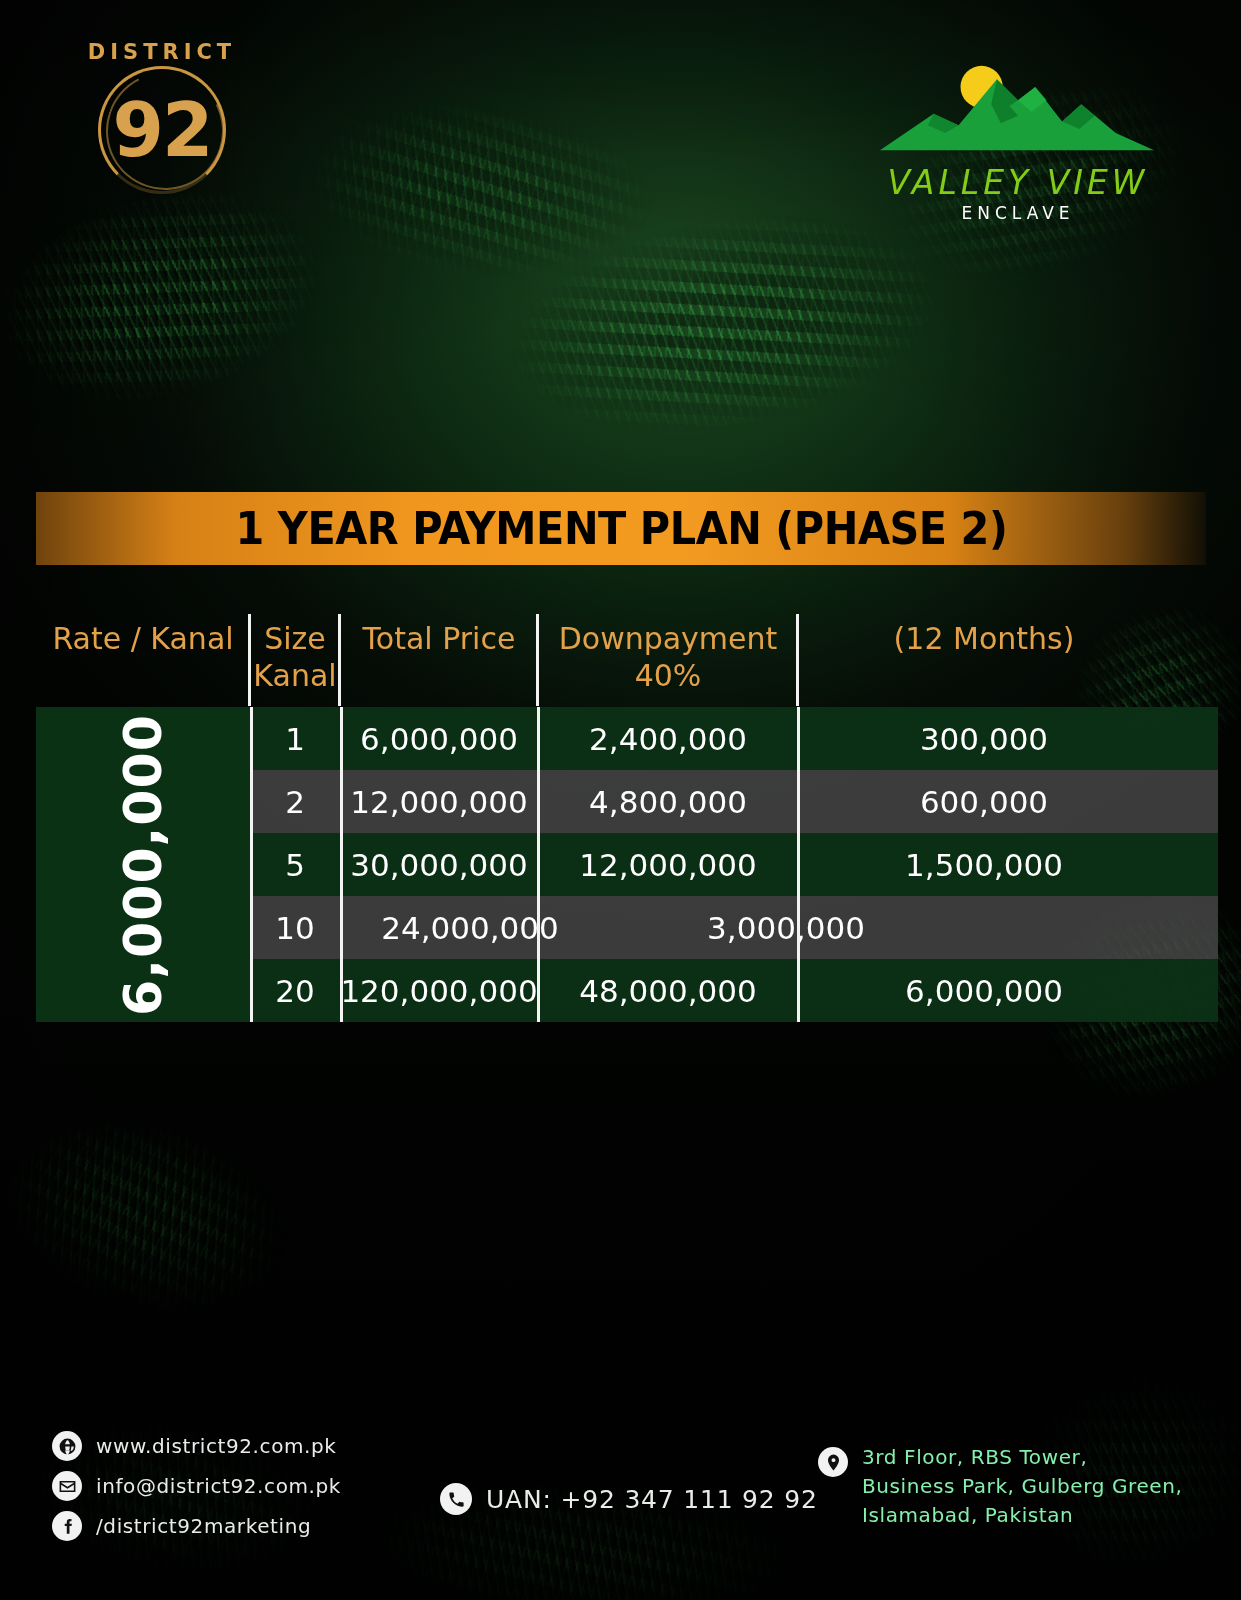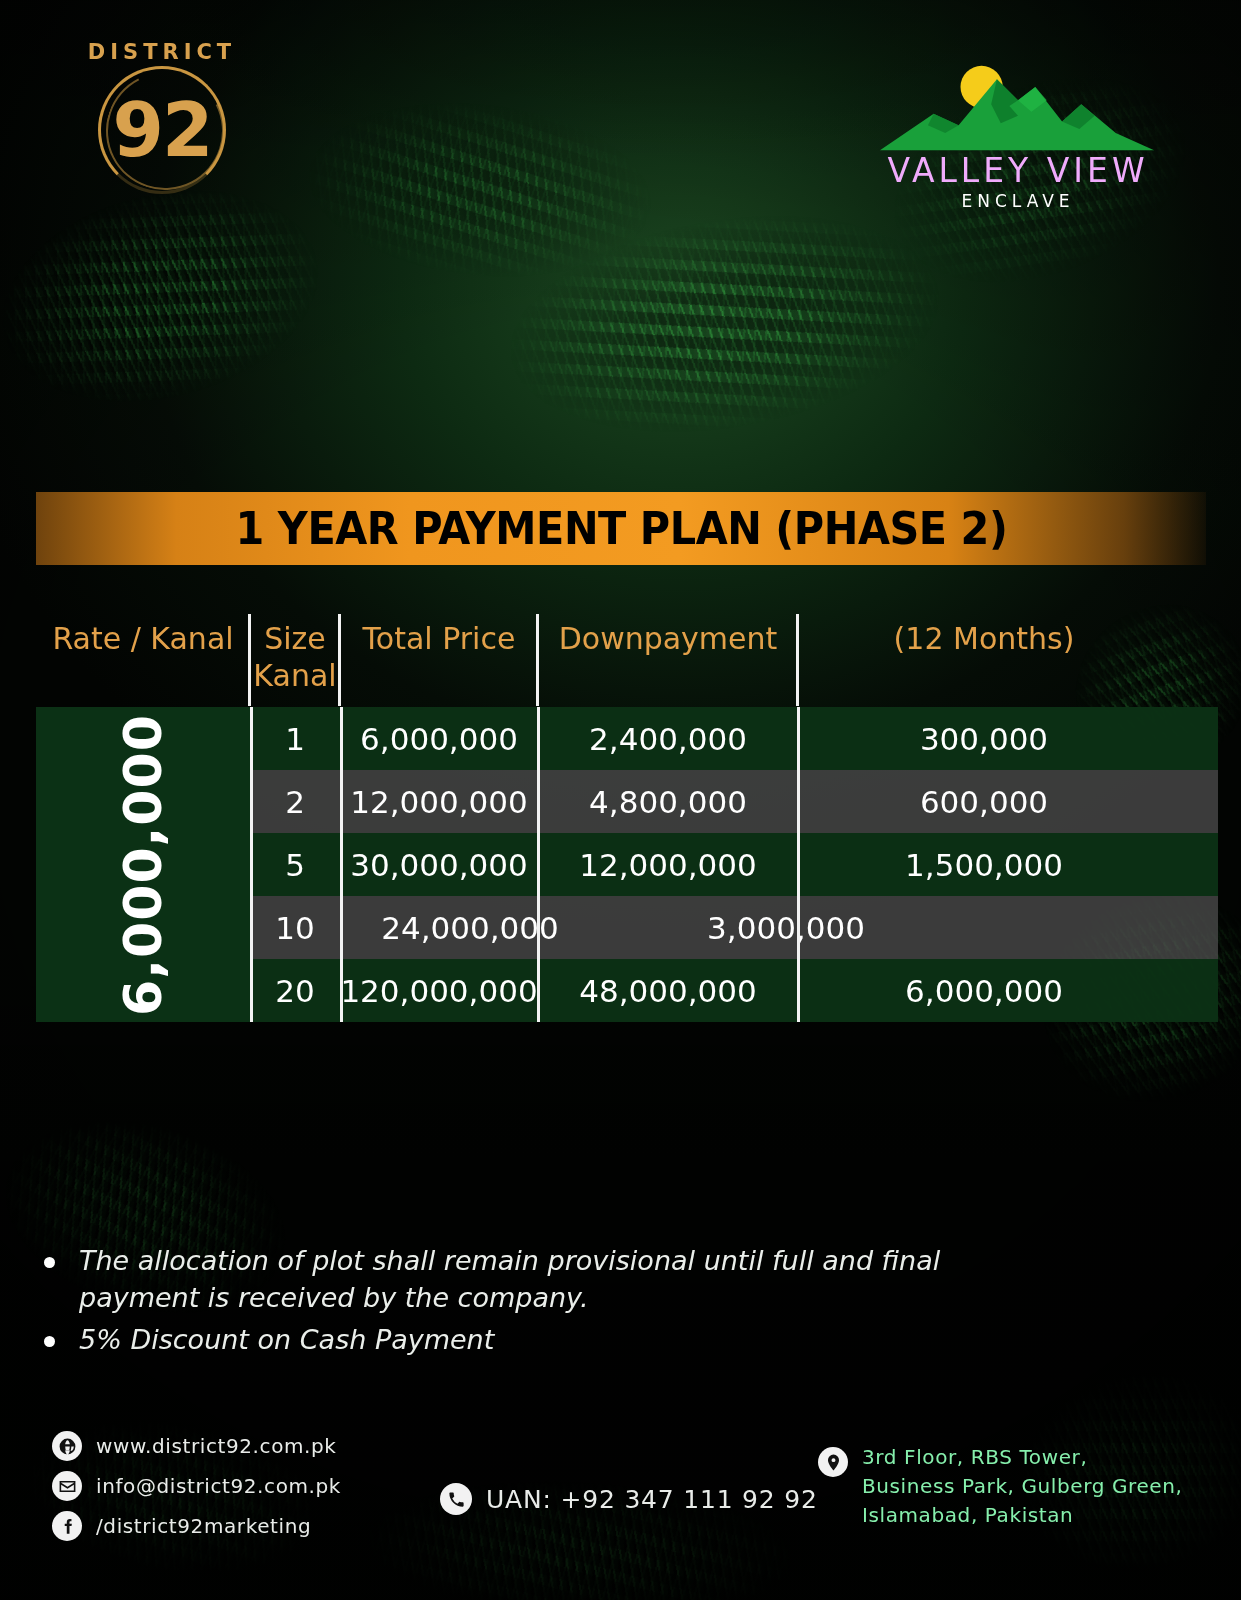--- a/index.html
+++ b/index.html
@@ -134,21 +134,21 @@
   }
 
   .logo-vv {
     position:absolute; right:78px; top:62px;
     width:290px; text-align:center;
   }
   .vv-mark { height:92px; position:relative; }
   .vv-name {
     font-family:"DejaVu Sans", sans-serif;
     font-size:33px; font-weight:normal; letter-spacing:4px;
-    color:#f0abfc; line-height:1; margin-top:0;
+    color:#84cc16; line-height:1; margin-top:12px;font-style:italic;
   }
   .vv-sub {
     font-family:"DejaVu Sans", sans-serif;
     font-size:17px; letter-spacing:5px; color:#fff; margin-top:4px;
   }
 
   
   .banner {
     position:absolute; left:36px; top:492px;
     width:1170px; height:73px;
@@ -352,20 +352,21 @@
         <div>Size</div>
         <div>Kanal</div>
         <span class="sep"></span>
       </div>
       <div class="th c-total">
         <span>Total Price</span>
         <span class="sep"></span>
       </div>
       <div class="th c-down">
         <div>Downpayment</div>
+        <div>40%</div>
         <span class="sep"></span>
       </div>
       <div class="th c-inst">
         <div>(12 Months)</div>
       </div>
     </div>
 
     <div class="tbody">
 
       <div class="rate-cell">
@@ -416,30 +417,20 @@
         </div>
       </div>
 
       <div class="vline"></div>
       <div class="vline vline2"></div>
       <div class="vline vline3"></div>
       <div class="vline vline4"></div>
     </div>
   </div>
 
-  <div class="bullets">
-    <div class="bullet">
-      <span class="bdot"></span>
-      <span class="btext">The allocation of plot shall remain provisional until full and final payment is received by the company.</span>
-    </div>
-    <div class="bullet">
-      <span class="bdot"></span>
-      <span class="btext">5% Discount on Cash Payment</span>
-    </div>
-  </div>
 
   <div class="footer">
 
     <div class="f-left">
       <div class="f-line">
         <span class="f-ico">
           <svg viewBox="0 0 24 24">
               <path d="M12 2a10 10 0 100 20 10 10 0 000-20zm0 2c1.3 0 2.5 2.2 3 5H9c.5-2.8 1.7-5 3-5zM6.3 6.6A8 8 0 014 12h3.1c.1-1.9.4-3.7 1-5.4H6.3zm11.4 0h-1.8c.6 1.7.9 3.5 1 5.4H20a8 8 0 00-2.3-5.4zM4 12a8 8 0 002.3 5.4h1.8c-.6-1.7-.9-3.5-1-5.4H4zm5.1 0h5.8c-.1 1.9-.4 3.7-1 5.4H10c-.5-1.7-.8-3.5-.9-5.4zm6.8 0H20a8 8 0 01-2.3 5.4h-1.8c.6-1.7.9-3.5 1-5.4zM12 22c-1.3 0-2.5-2.2-3-5h6c-.5 2.8-1.7 5-3 5z"></path>
             </svg>
         </span>

